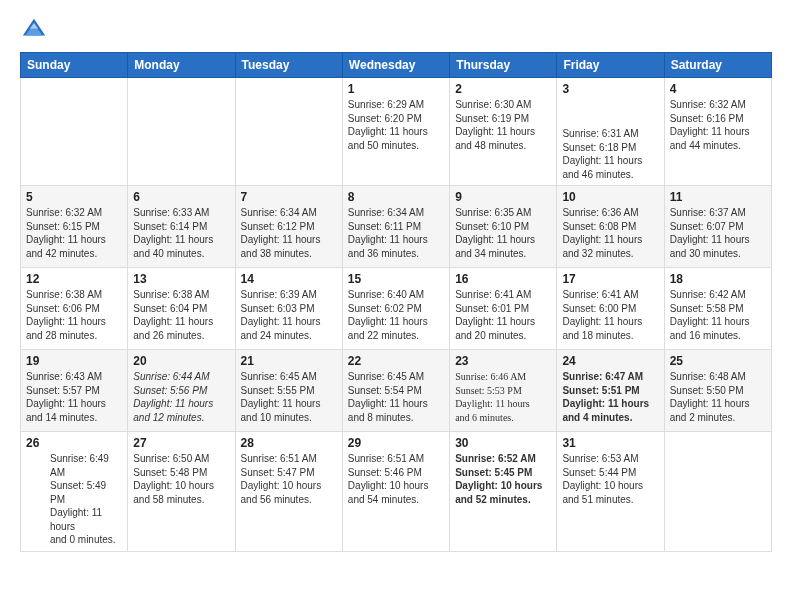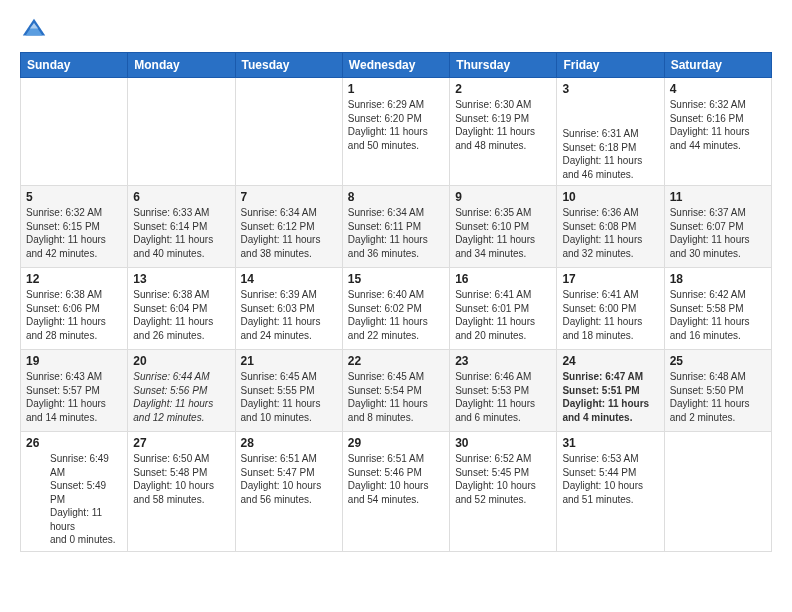--- a/index.html
+++ b/index.html
@@ -292,21 +292,21 @@
           </td>
           <td>
             <div class="day-number">22</div>
             <div class="day-info" style="white-space: pre-line;">Sunrise: 6:45 AM
 Sunset: 5:54 PM
 Daylight: 11 hours
 and 8 minutes.</div>
           </td>
           <td>
             <div class="day-number">23</div>
-            <div class="day-info" style="white-space: pre-line;">Sunrise: 6:46 AM
+            <div class="day-info" style="white-space: pre-line; font-family: Liberation Serif, serif;">Sunrise: 6:46 AM
 Sunset: 5:53 PM
 Daylight: 11 hours
 and 6 minutes.</div>
           </td>
           <td>
             <div class="day-number">24</div>
             <div class="day-info" style="white-space: pre-line; font-weight: bold;">Sunrise: 6:47 AM
 Sunset: 5:51 PM
 Daylight: 11 hours
 and 4 minutes.</div>
@@ -343,21 +343,21 @@
           </td>
           <td>
             <div class="day-number">29</div>
             <div class="day-info" style="white-space: pre-line;">Sunrise: 6:51 AM
 Sunset: 5:46 PM
 Daylight: 10 hours
 and 54 minutes.</div>
           </td>
           <td>
             <div class="day-number">30</div>
-            <div class="day-info" style="white-space: pre-line;">Sunrise: 6:52 AM
+            <div class="day-info" style="white-space: pre-line; font-weight: bold;">Sunrise: 6:52 AM
 Sunset: 5:45 PM
 Daylight: 10 hours
 and 52 minutes.</div>
           </td>
           <td>
             <div class="day-number">31</div>
             <div class="day-info" style="white-space: pre-line;">Sunrise: 6:53 AM
 Sunset: 5:44 PM
 Daylight: 10 hours
 and 51 minutes.</div>

